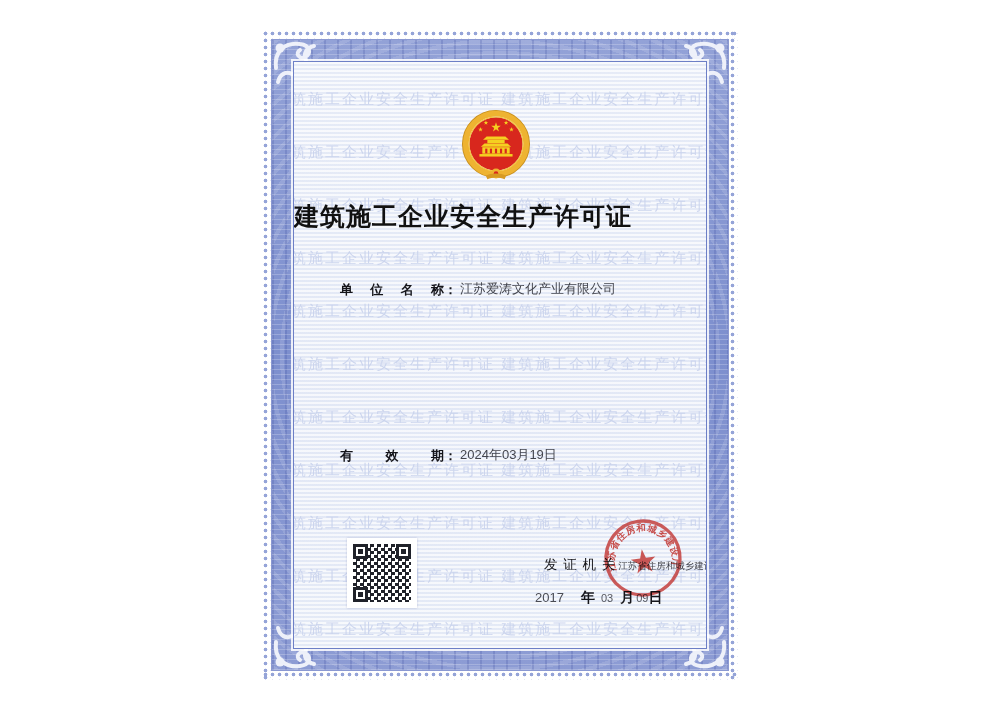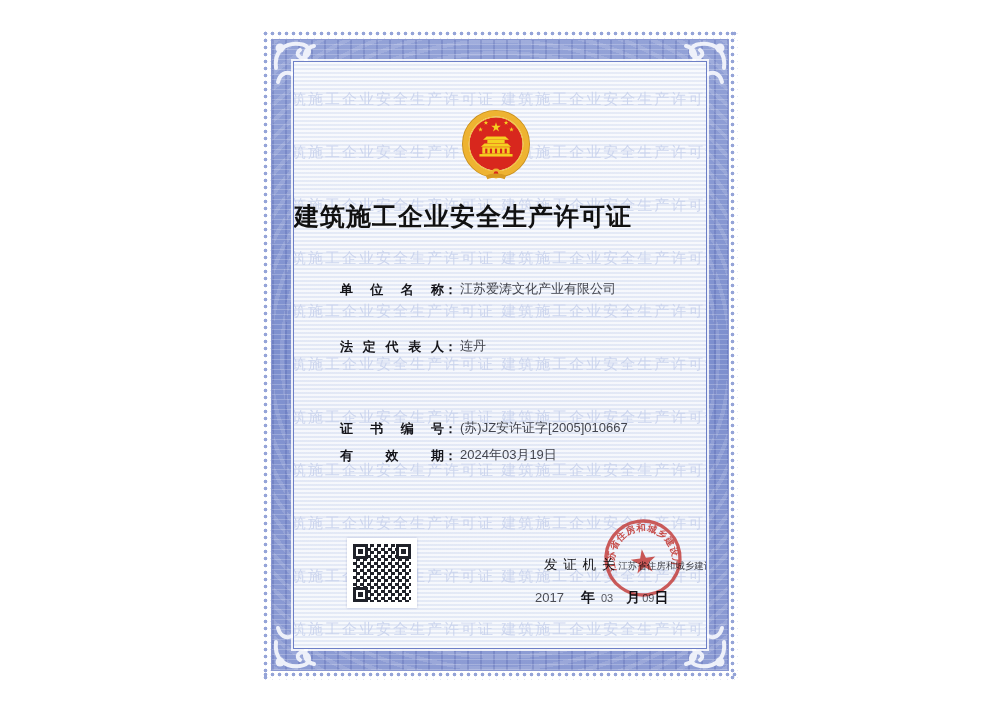--- a/index.html
+++ b/index.html
@@ -88,21 +88,21 @@
 
   
   .issuer-row { position:absolute; left:250px; top:493px; white-space:nowrap; }
   .issuer-label { font-size:13.5px; font-weight:normal; color:#15151a; letter-spacing:1px; }
   .issuer-value { font-size:9.5px; color:#3c3e48; margin-left:2px; letter-spacing:0; }
 
   .date-row { position:absolute; left:241px; top:526px; white-space:nowrap; }
   .d-num  { font-size:13px; color:#4a4c55; }
   .d-small{ font-size:11px; color:#55575f; }
   .d-unit { font-size:14px; font-weight:bold; color:#15151a; }
-  .sp1{margin-right:17px;} .sp2{margin-right:6px;} .sp3{margin-right:13px;}
+  .sp1{margin-right:17px;} .sp2{margin-right:6px;} .sp3{margin-right:7px;}
   .sp4{margin-right:2px;} .sp5{}
 
   
   .seal { position:absolute; left:299px; top:446px; width:100px; height:100px;
     mix-blend-mode:multiply; opacity:.9; }
 </style>
 </head>
 <body>
 
 <div class="certificate">
@@ -195,26 +195,20 @@
         <circle cx="50" cy="93" r="7" fill="#eeb331"></circle>
         <circle cx="50" cy="93" r="3.2" fill="#d8271d"></circle>
         <path d="M36 96 C42 92,58 92,64 96 L62 101 C55 98,45 98,38 101 Z" fill="#d79a22"></path>
       </svg>
 
       <h1 class="title">建筑施工企业安全生产许可证</h1>
 
       <div class="field-row" style="top:219px">
         <span class="f-label">单 位 名 称</span><span class="f-colon">：</span><span class="f-value">江苏爱涛文化产业有限公司</span>
       </div>
-      <div class="field-row" style="top:276px">
-        <span class="f-label">法 定 代 表 人</span><span class="f-colon">：</span><span class="f-value">连丹</span>
-      </div>
-      <div class="field-row" style="top:358px">
-        <span class="f-label">证 书 编 号</span><span class="f-colon">：</span><span class="f-value">(苏)JZ安许证字[2005]010667</span>
-      </div>
       <div class="field-row" style="top:385px">
         <span class="f-label">有    效    期</span><span class="f-colon">：</span><span class="f-value">2024年03月19日</span>
       </div>
 
       <div class="qr">
         <div class="qr-data">
           <div class="finder f1"></div>
           <div class="finder f2"></div>
           <div class="finder f3"></div>
         </div>

